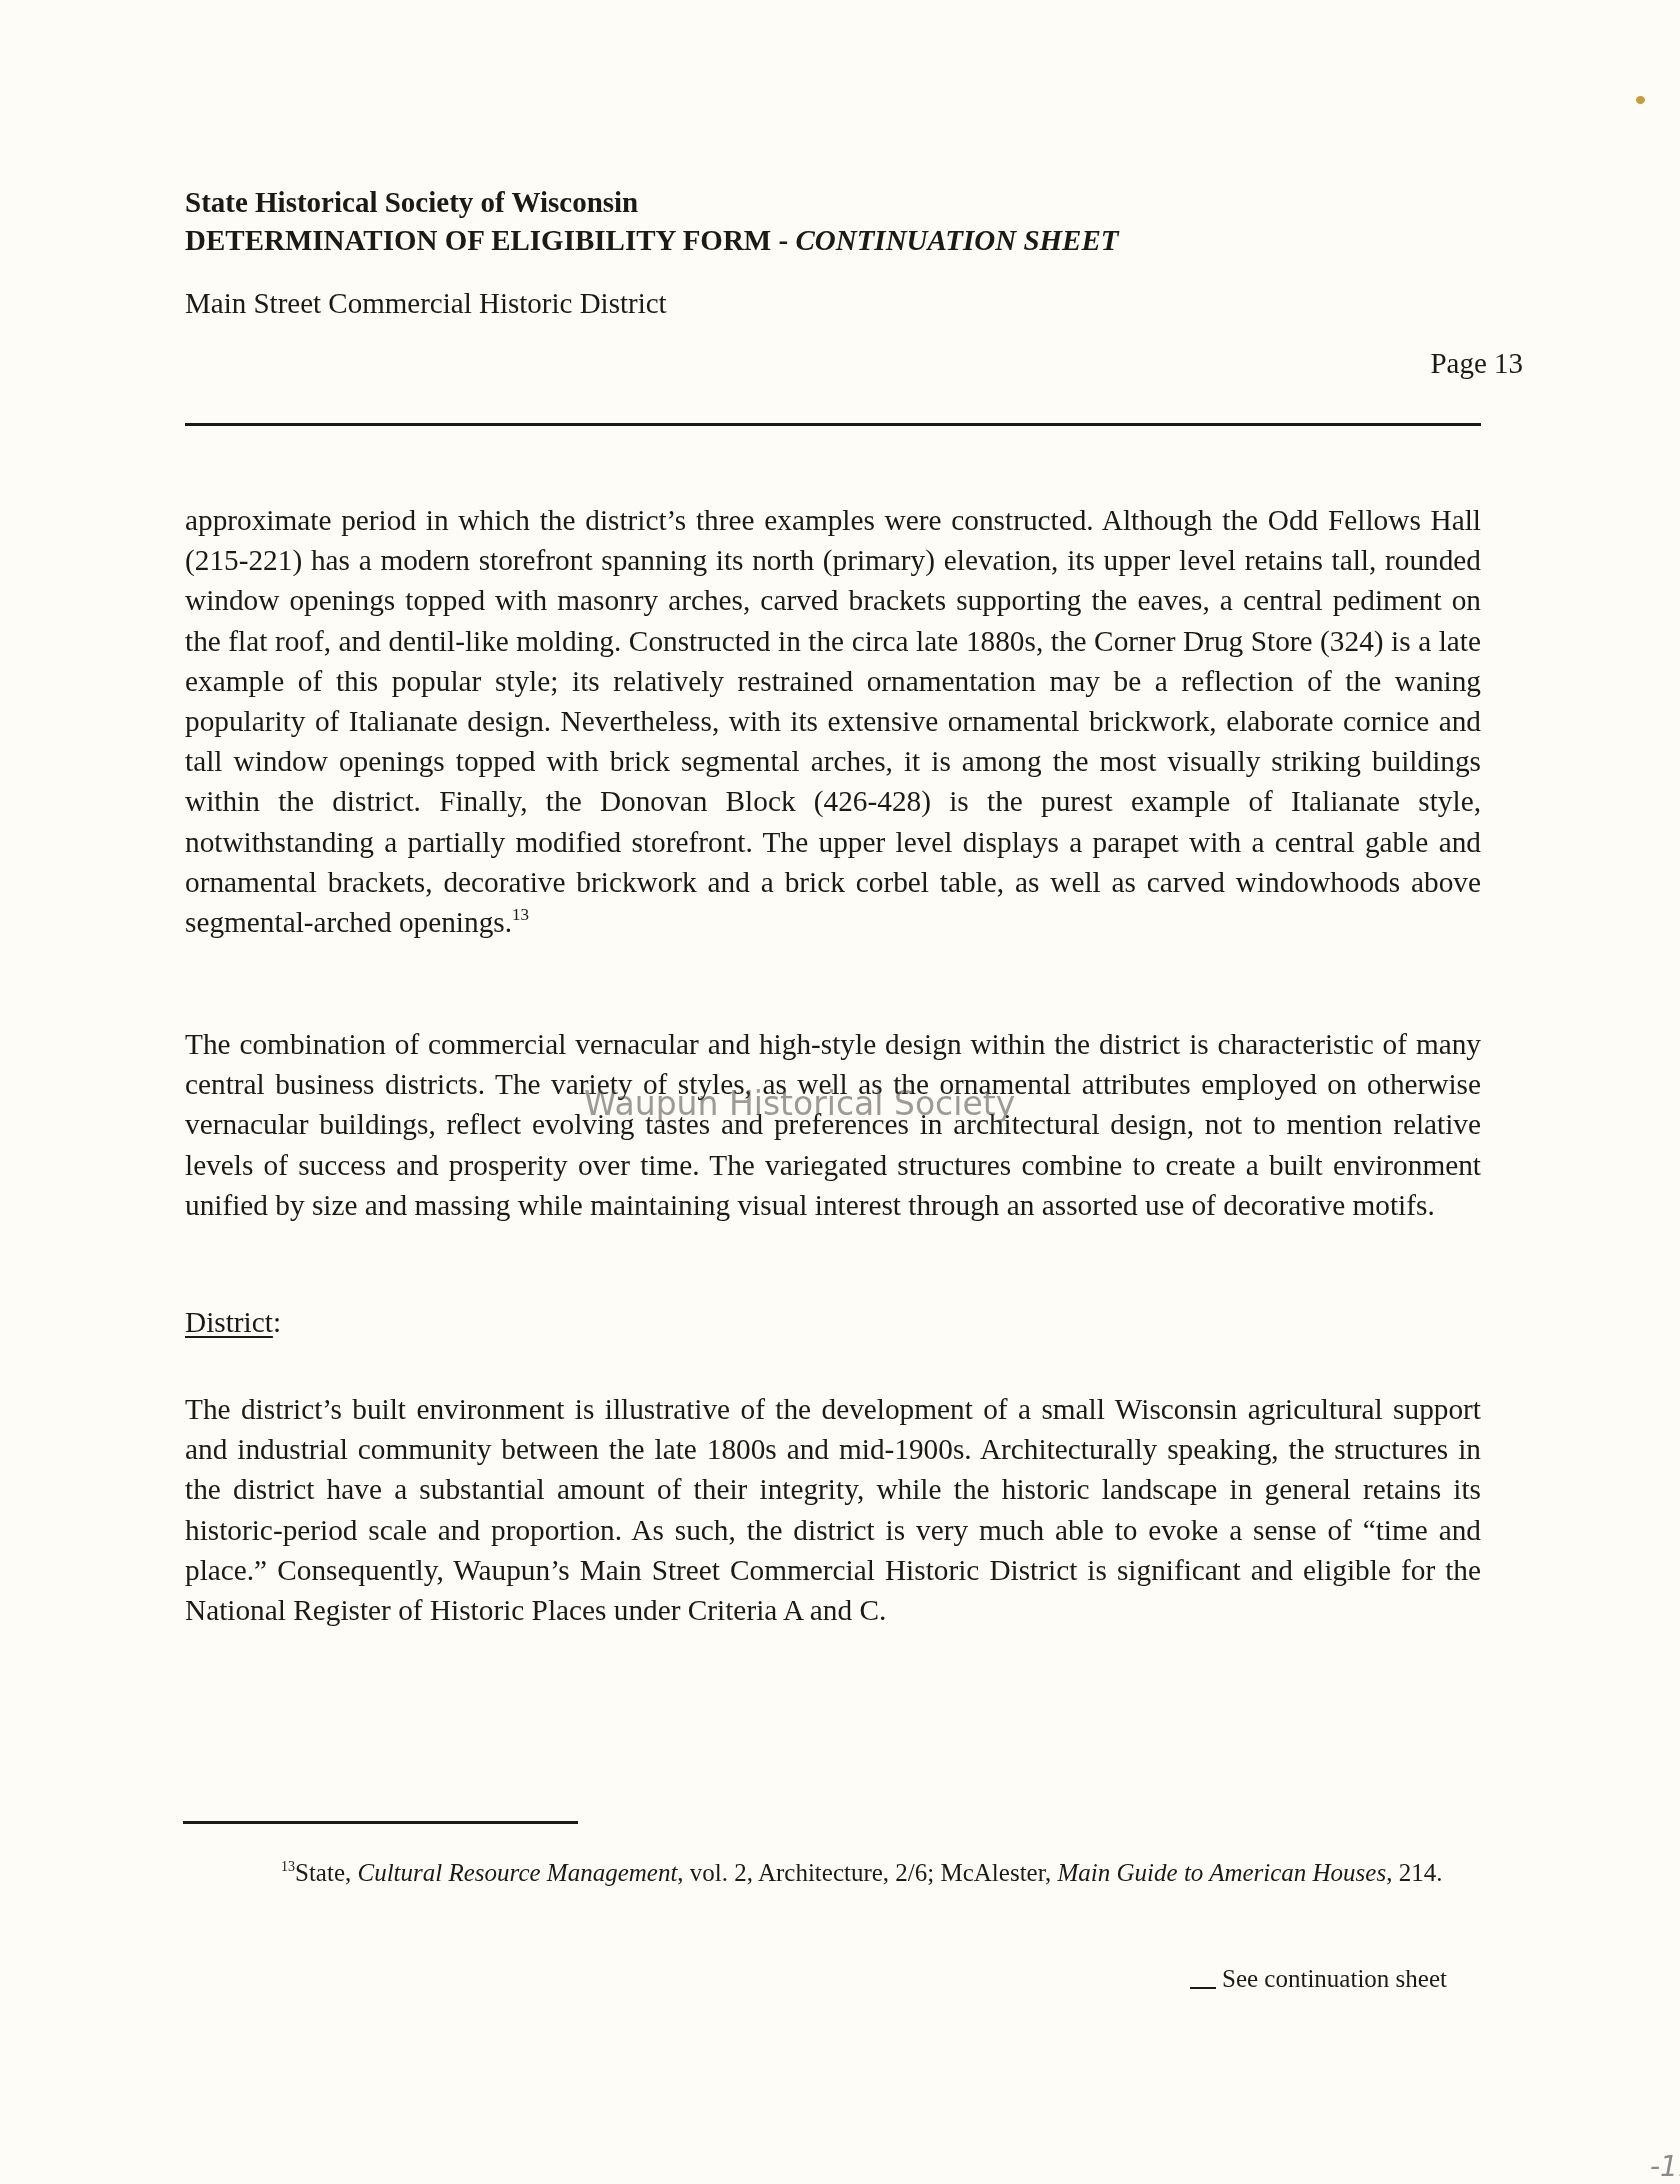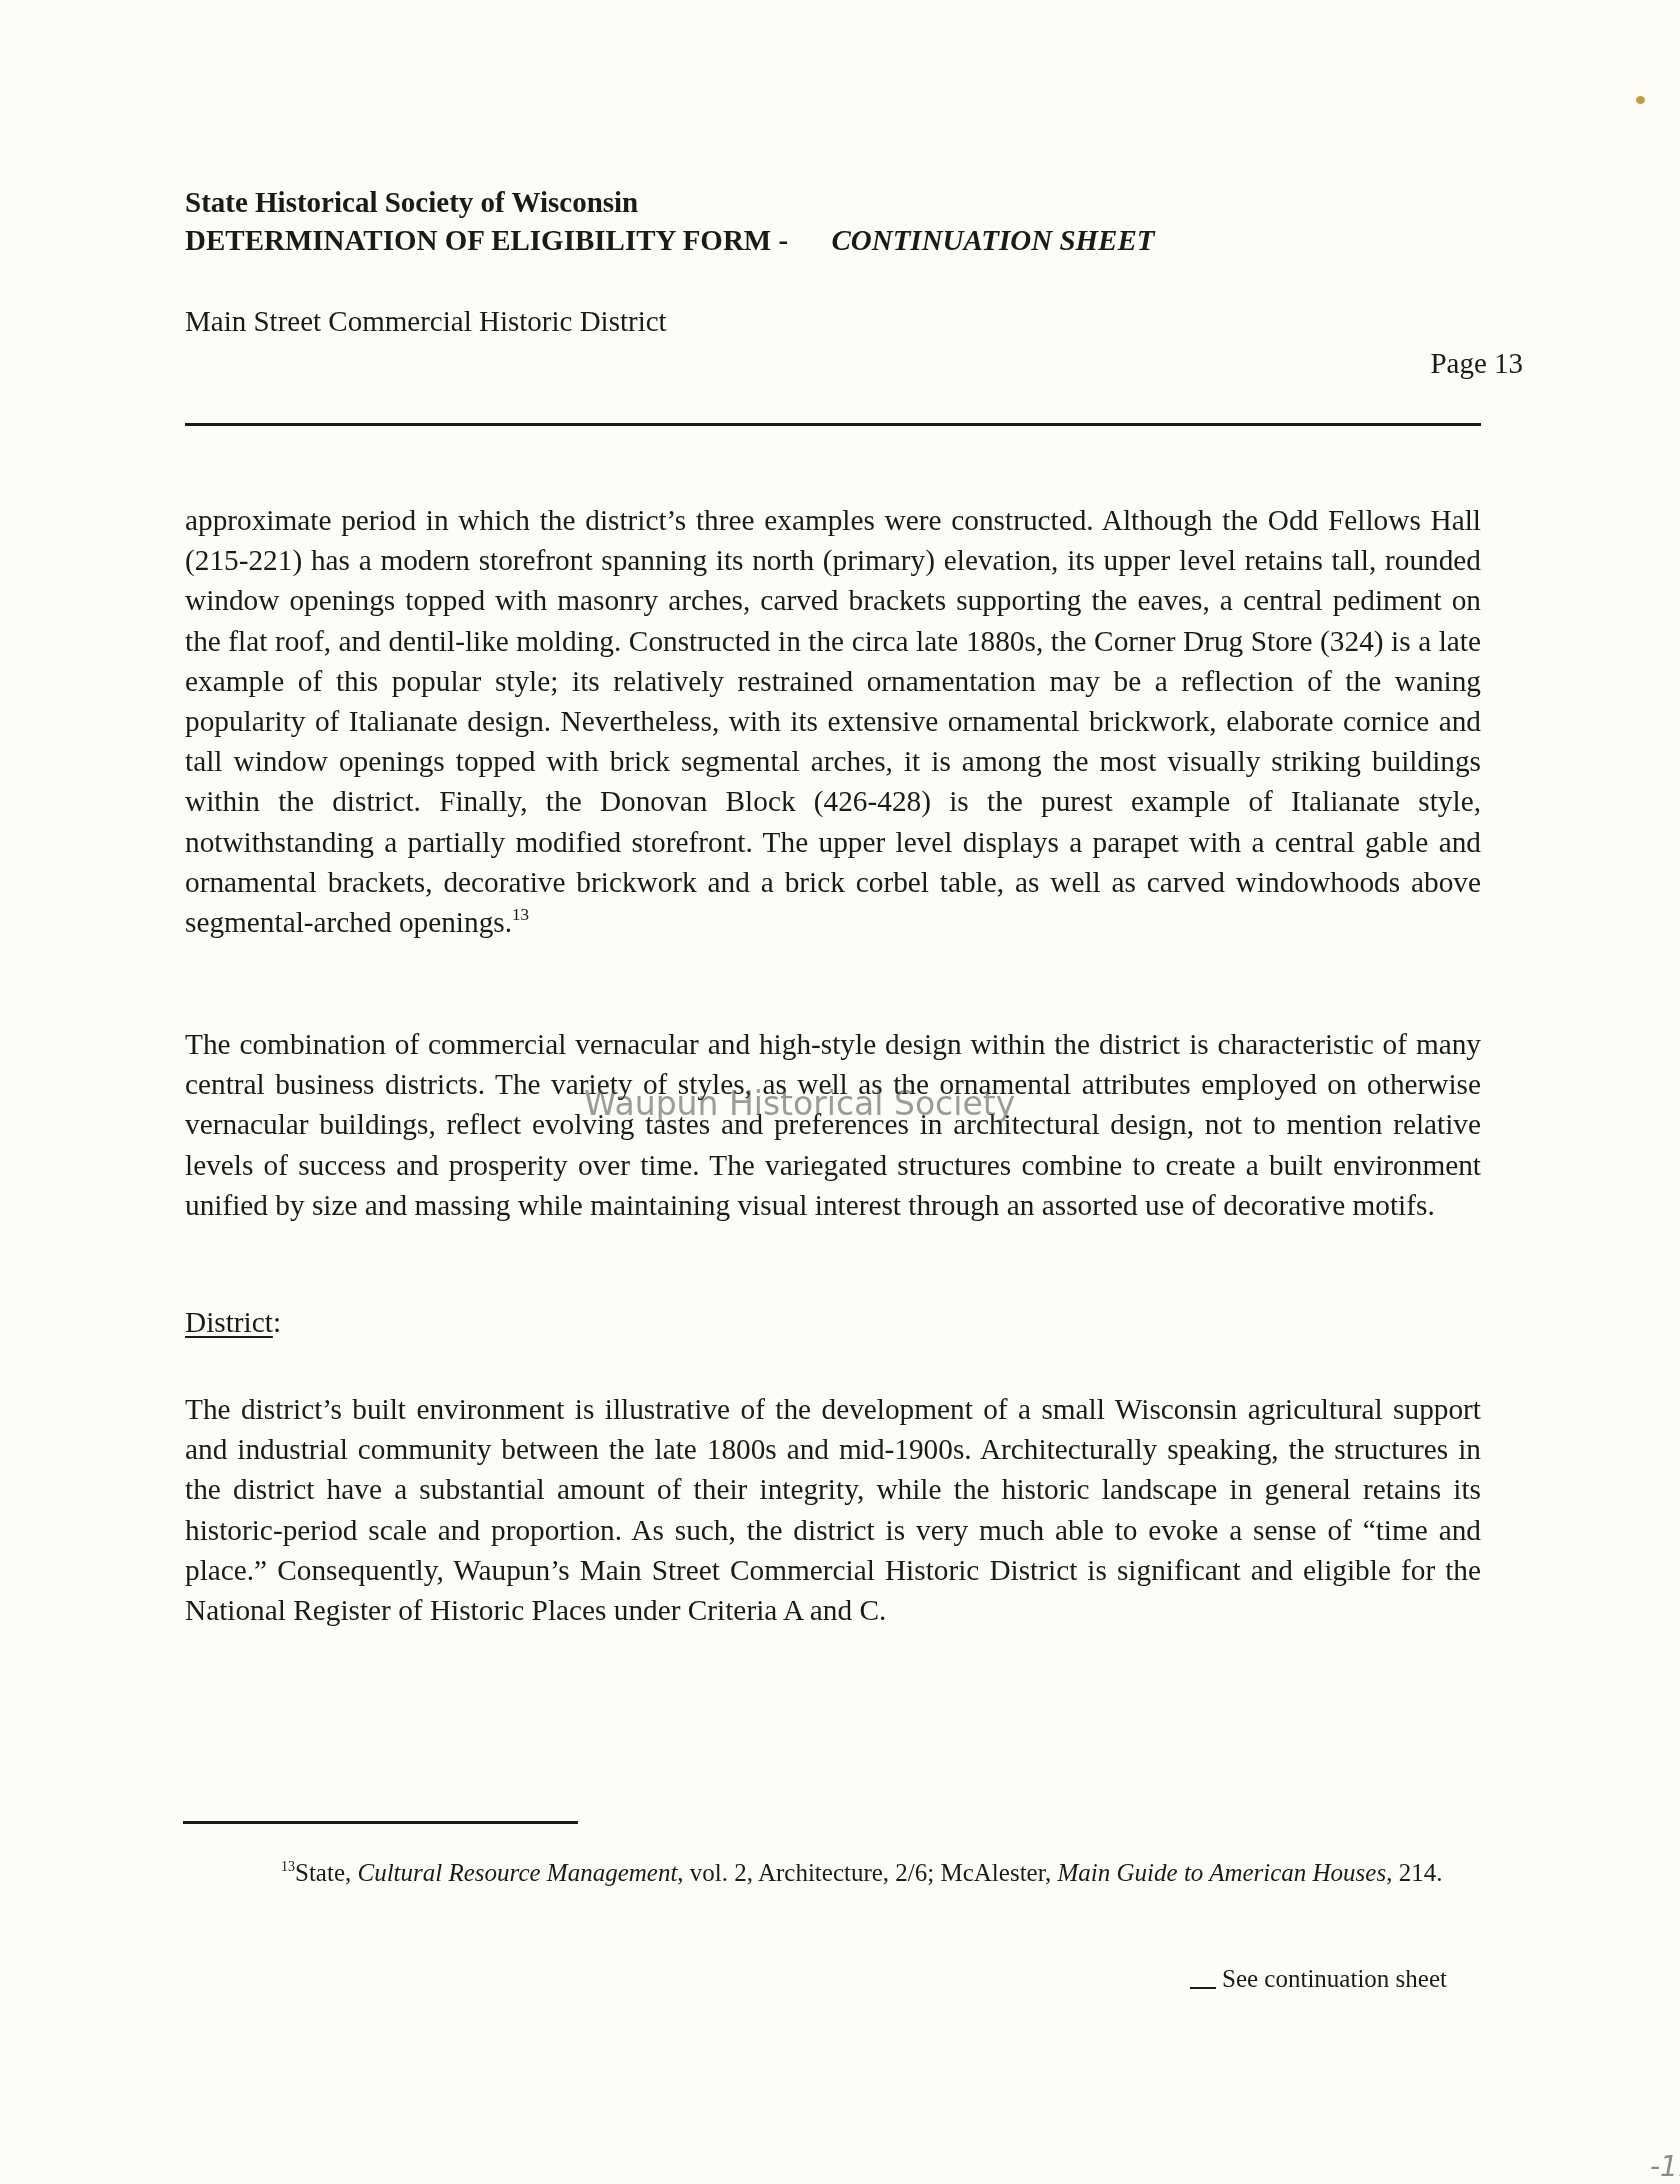--- a/index.html
+++ b/index.html
@@ -7,22 +7,22 @@
     width: 1680px; height: 2184px;
     background: #fdfcf7;
     position: relative;
     overflow: hidden;
     font-family: "Liberation Serif", "DejaVu Serif", serif;
     color: #1c1a17;
   }
   .page { position: absolute; left: 0; top: 0; width: 1680px; height: 2184px; padding-left: 43px; }
   .hdr1 { position: absolute; left: 185px; top: 183px; font-size: 29px; font-weight: bold; line-height: 38px; white-space: nowrap; }
   .hdr2 { position: absolute; left: 185px; top: 221px; font-size: 29px; font-weight: bold; line-height: 38px; white-space: nowrap; }
-  .hdr2 i { font-weight: bold; font-style: italic; margin-left: 36px; }
-  .meta1 { position: absolute; left: 185px; top: 302px; font-size: 29px; line-height: 38px; white-space: nowrap; }
+  .hdr2 i { font-weight: bold; font-style: italic; }
+  .meta1 { position: absolute; left: 185px; top: 284px; font-size: 29px; line-height: 38px; white-space: nowrap; }
   .meta2 { position: absolute; left: 185px; top: 344px; font-size: 29px; line-height: 38px; white-space: nowrap; }
   .pageno { position: absolute; right: 200px; top: 344px; font-size: 29px; line-height: 38px; white-space: nowrap; text-align: right; }
   .rule { position: absolute; left: 185px; top: 423px; width: 1296px; height: 3px; background: #1c1a17; }
   .para { position: absolute; left: 185px; width: 1296px; font-size: 29.3px; line-height: 40.2px; text-align: justify; text-align-last: left; }
   .p1 { top: 500px; }
   .p2 { top: 1024px; }
   .summary-head { position: absolute; left: 185px; top: 1302px; font-size: 29.3px; line-height: 40px; }
   .summary-head u { text-underline-offset: 4px; }
   .p3 { top: 1389px; }
   sup { font-size: 17px; line-height: 0; vertical-align: 12px; }

